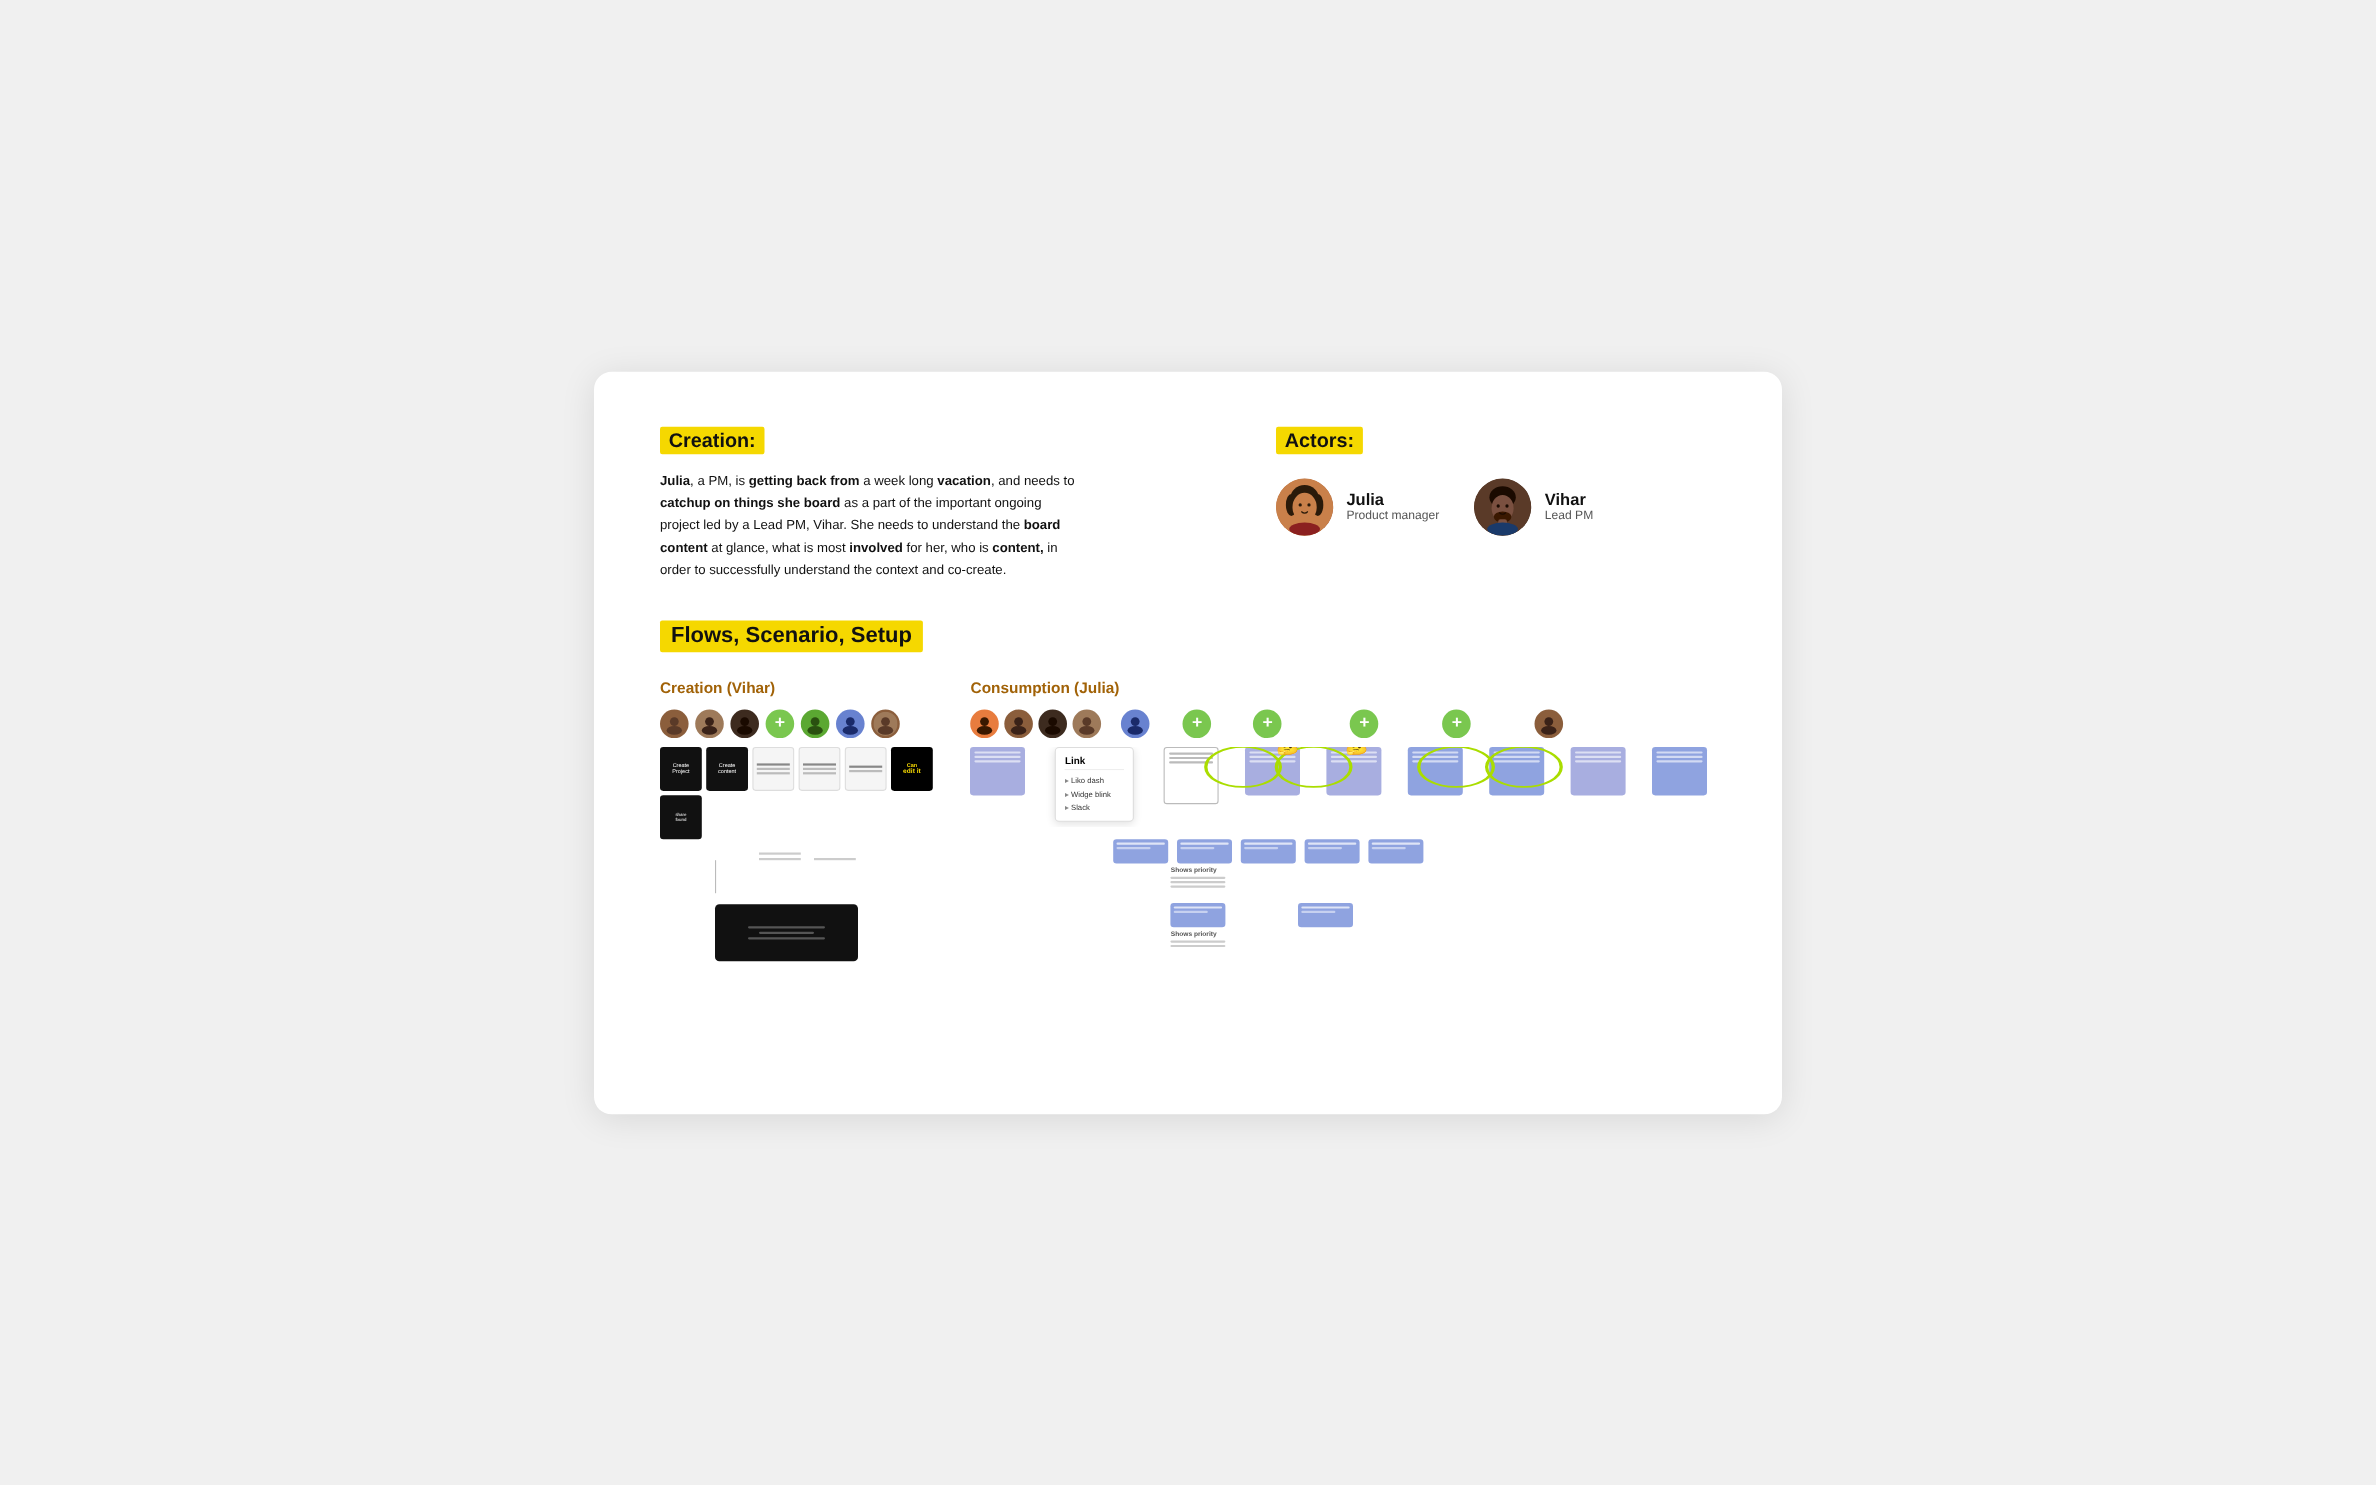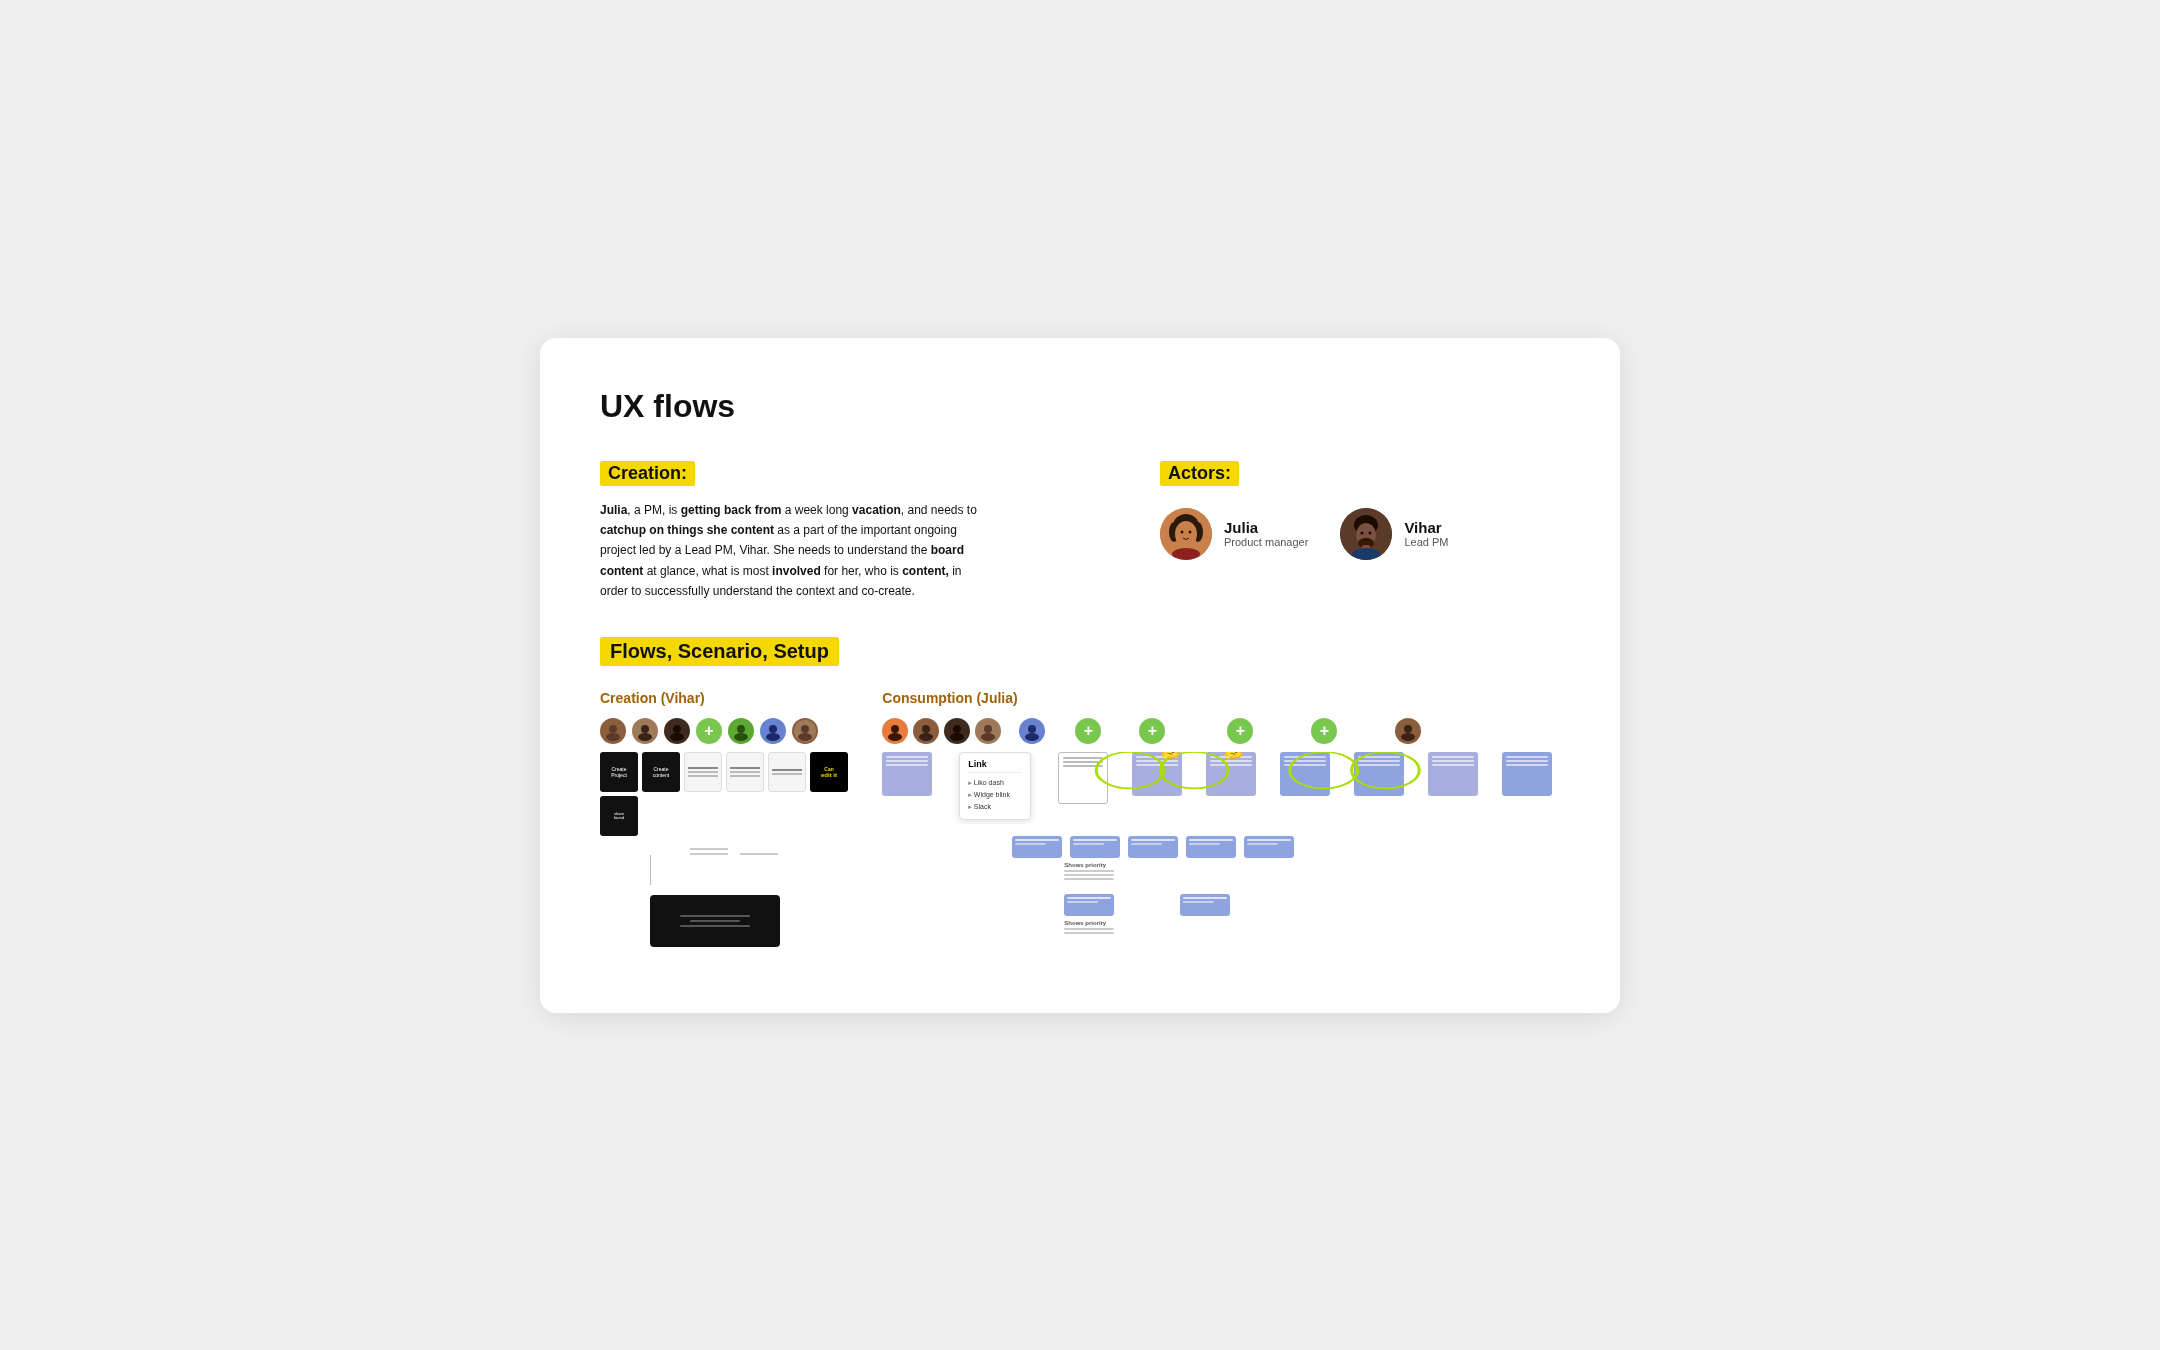--- a/index.html
+++ b/index.html
@@ -296,29 +296,28 @@
     .diagram-wrapper {
       position: relative;
       display: inline-block;
       width: 100%;
     }
   </style>
 </head>
 <body>
 
 <div class="page">
-  <h1 class="page-title">UX flows</h1>
 
   <div class="section-row">
 
     <div class="narrative-section">
       <span class="section-label">Creation:</span>
       <div class="narrative-text">
         <b>Julia</b>, a PM, is <b>getting back from</b> a week long <b>vacation</b>, and needs to
-        <b>catchup on things she content</b> as a part of the important ongoing
+        <b>catchup on things she board</b> as a part of the important ongoing
         project led by a Lead PM, Vihar. She needs to understand the <b>board
         content</b> at glance, what is most <b>involved</b> for her, who is <b>content,</b> in
         order to successfully understand the context and co-create.
       </div>
     </div>
 
     <div class="actors-section">
       <span class="section-label">Actors:</span>
       <div class="actors-row">
         <div class="actor">

